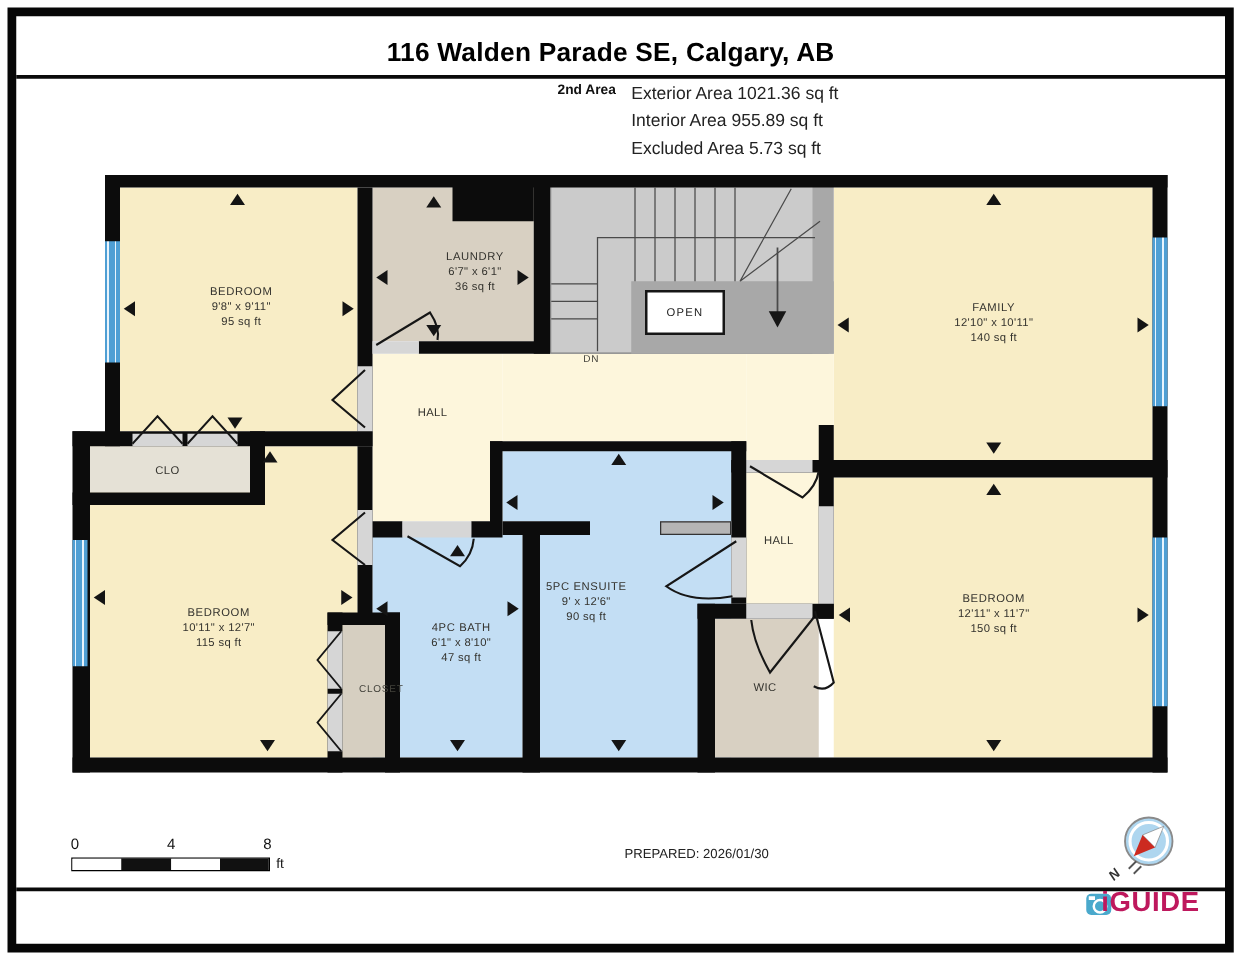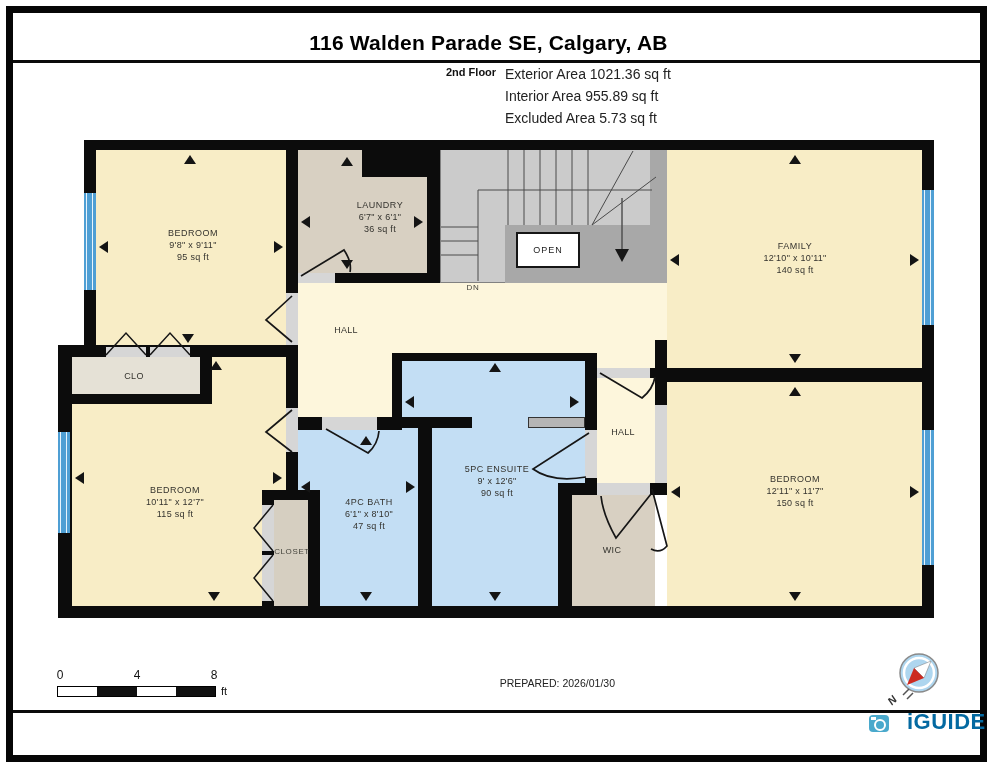--- a/index.html
+++ b/index.html
@@ -26,31 +26,31 @@
   .scalebar{position:absolute;left:57px;top:686px;width:157px;height:9px;border:1px solid #000;display:flex;box-sizing:content-box}
   .scalebar i{display:block;height:100%;width:25%}
   .tick{position:absolute;transform:translateX(-50%);font-size:12px;color:#111;top:668px}
   .ftlbl{position:absolute;left:221px;top:685px;font-size:11px;color:#111}
   .prepared{position:absolute;left:375px;top:677px;width:240px;text-align:right;font-size:10.5px;color:#222}
   .disclaimer{position:absolute;left:40px;top:717px;width:716px;text-align:center;font-size:9.5px;color:#111}
   .northlbl{position:absolute;left:888px;top:694px;font-size:11px;font-weight:bold;font-style:italic;color:#333;transform:rotate(-45deg)}
   .brandicon{position:absolute;left:869px;top:715px;width:20px;height:17px;background:#4aa9cc;border-radius:4px}
   .brandicon::before{content:"";position:absolute;left:5px;top:4px;width:8px;height:8px;border:2px solid #fff;border-radius:50%}
   .brandicon::after{content:"";position:absolute;left:2px;top:2px;width:5px;height:3px;background:#fff}
-  .brandtext{position:absolute;left:907px;top:709px;font-size:22px;font-weight:600;color:#0369a1;letter-spacing:.5px}
+  .brandtext{position:absolute;left:881px;top:709px;font-size:22px;font-weight:600;color:#be185d;letter-spacing:.5px}
 </style>
 </head>
 <body>
 
 <div class="page">
   <div class="frame"></div>
 
   <div class="title">116 Walden Parade SE, Calgary, AB</div>
   <div class="rule" style="top:60px"></div>
-  <div class="floorlbl">2nd Floor</div>
+  <div class="floorlbl">2nd Area</div>
   <div class="stat" style="top:66px">Exterior Area 1021.36 sq ft</div>
   <div class="stat" style="top:88px">Interior Area 955.89 sq ft</div>
   <div class="stat" style="top:110px">Excluded Area 5.73 sq ft</div>
 
   <div class="room" style="left:96px;top:150px;width:190px;height:195px;background:#f8edc6"></div>
   <div class="room" style="left:72px;top:357px;width:214px;height:249px;background:#f8edc6"></div>
   <div class="room" style="left:70px;top:357px;width:130px;height:37px;background:#e5e1d6"></div>
   <div class="room" style="left:667px;top:150px;width:255px;height:218px;background:#f8edc6"></div>
   <div class="room" style="left:667px;top:382px;width:255px;height:224px;background:#f8edc6"></div>
   <div class="room" style="left:298px;top:150px;width:129px;height:123px;background:#d8d0c2"></div>
@@ -201,35 +201,35 @@
   <div class="rl" style="left:175px;top:502px">
     <span class="nm">BEDROOM</span>
     <span>10'11" x 12'7"</span>
     <span>115 sq ft</span>
   </div>
   <div class="rl" style="left:369px;top:514px">
     <span class="nm">4PC BATH</span>
     <span>6'1" x 8'10"</span>
     <span>47 sq ft</span>
   </div>
-  <div class="rl" style="left:497px;top:481px">
+  <div class="rl" style="left:469px;top:481px">
     <span class="nm">5PC ENSUITE</span>
     <span>9' x 12'6"</span>
     <span>90 sq ft</span>
   </div>
   <div class="rl" style="left:795px;top:491px">
     <span class="nm">BEDROOM</span>
     <span>12'11" x 11'7"</span>
     <span>150 sq ft</span>
   </div>
   <div class="rl" style="left:346px;top:330px">HALL</div>
   <div class="rl" style="left:623px;top:432px">HALL</div>
   <div class="rl" style="left:612px;top:550px">WIC</div>
   <div class="rl" style="left:134px;top:376px">CLO</div>
-  <div class="rl sm" style="left:292px;top:552px">CLOSET</div>
+  <div class="rl sm" style="left:305px;top:552px">CLOSET</div>
   <div class="rl sm" style="left:473px;top:288px">DN</div>
 
   <div class="tick" style="left:60px">0</div>
   <div class="tick" style="left:137px">4</div>
   <div class="tick" style="left:214px">8</div>
   <div class="scalebar">
     <i style="background:#fff"></i>
       <i style="background:#111"></i>
       <i style="background:#fff"></i>
       <i style="background:#111"></i>

